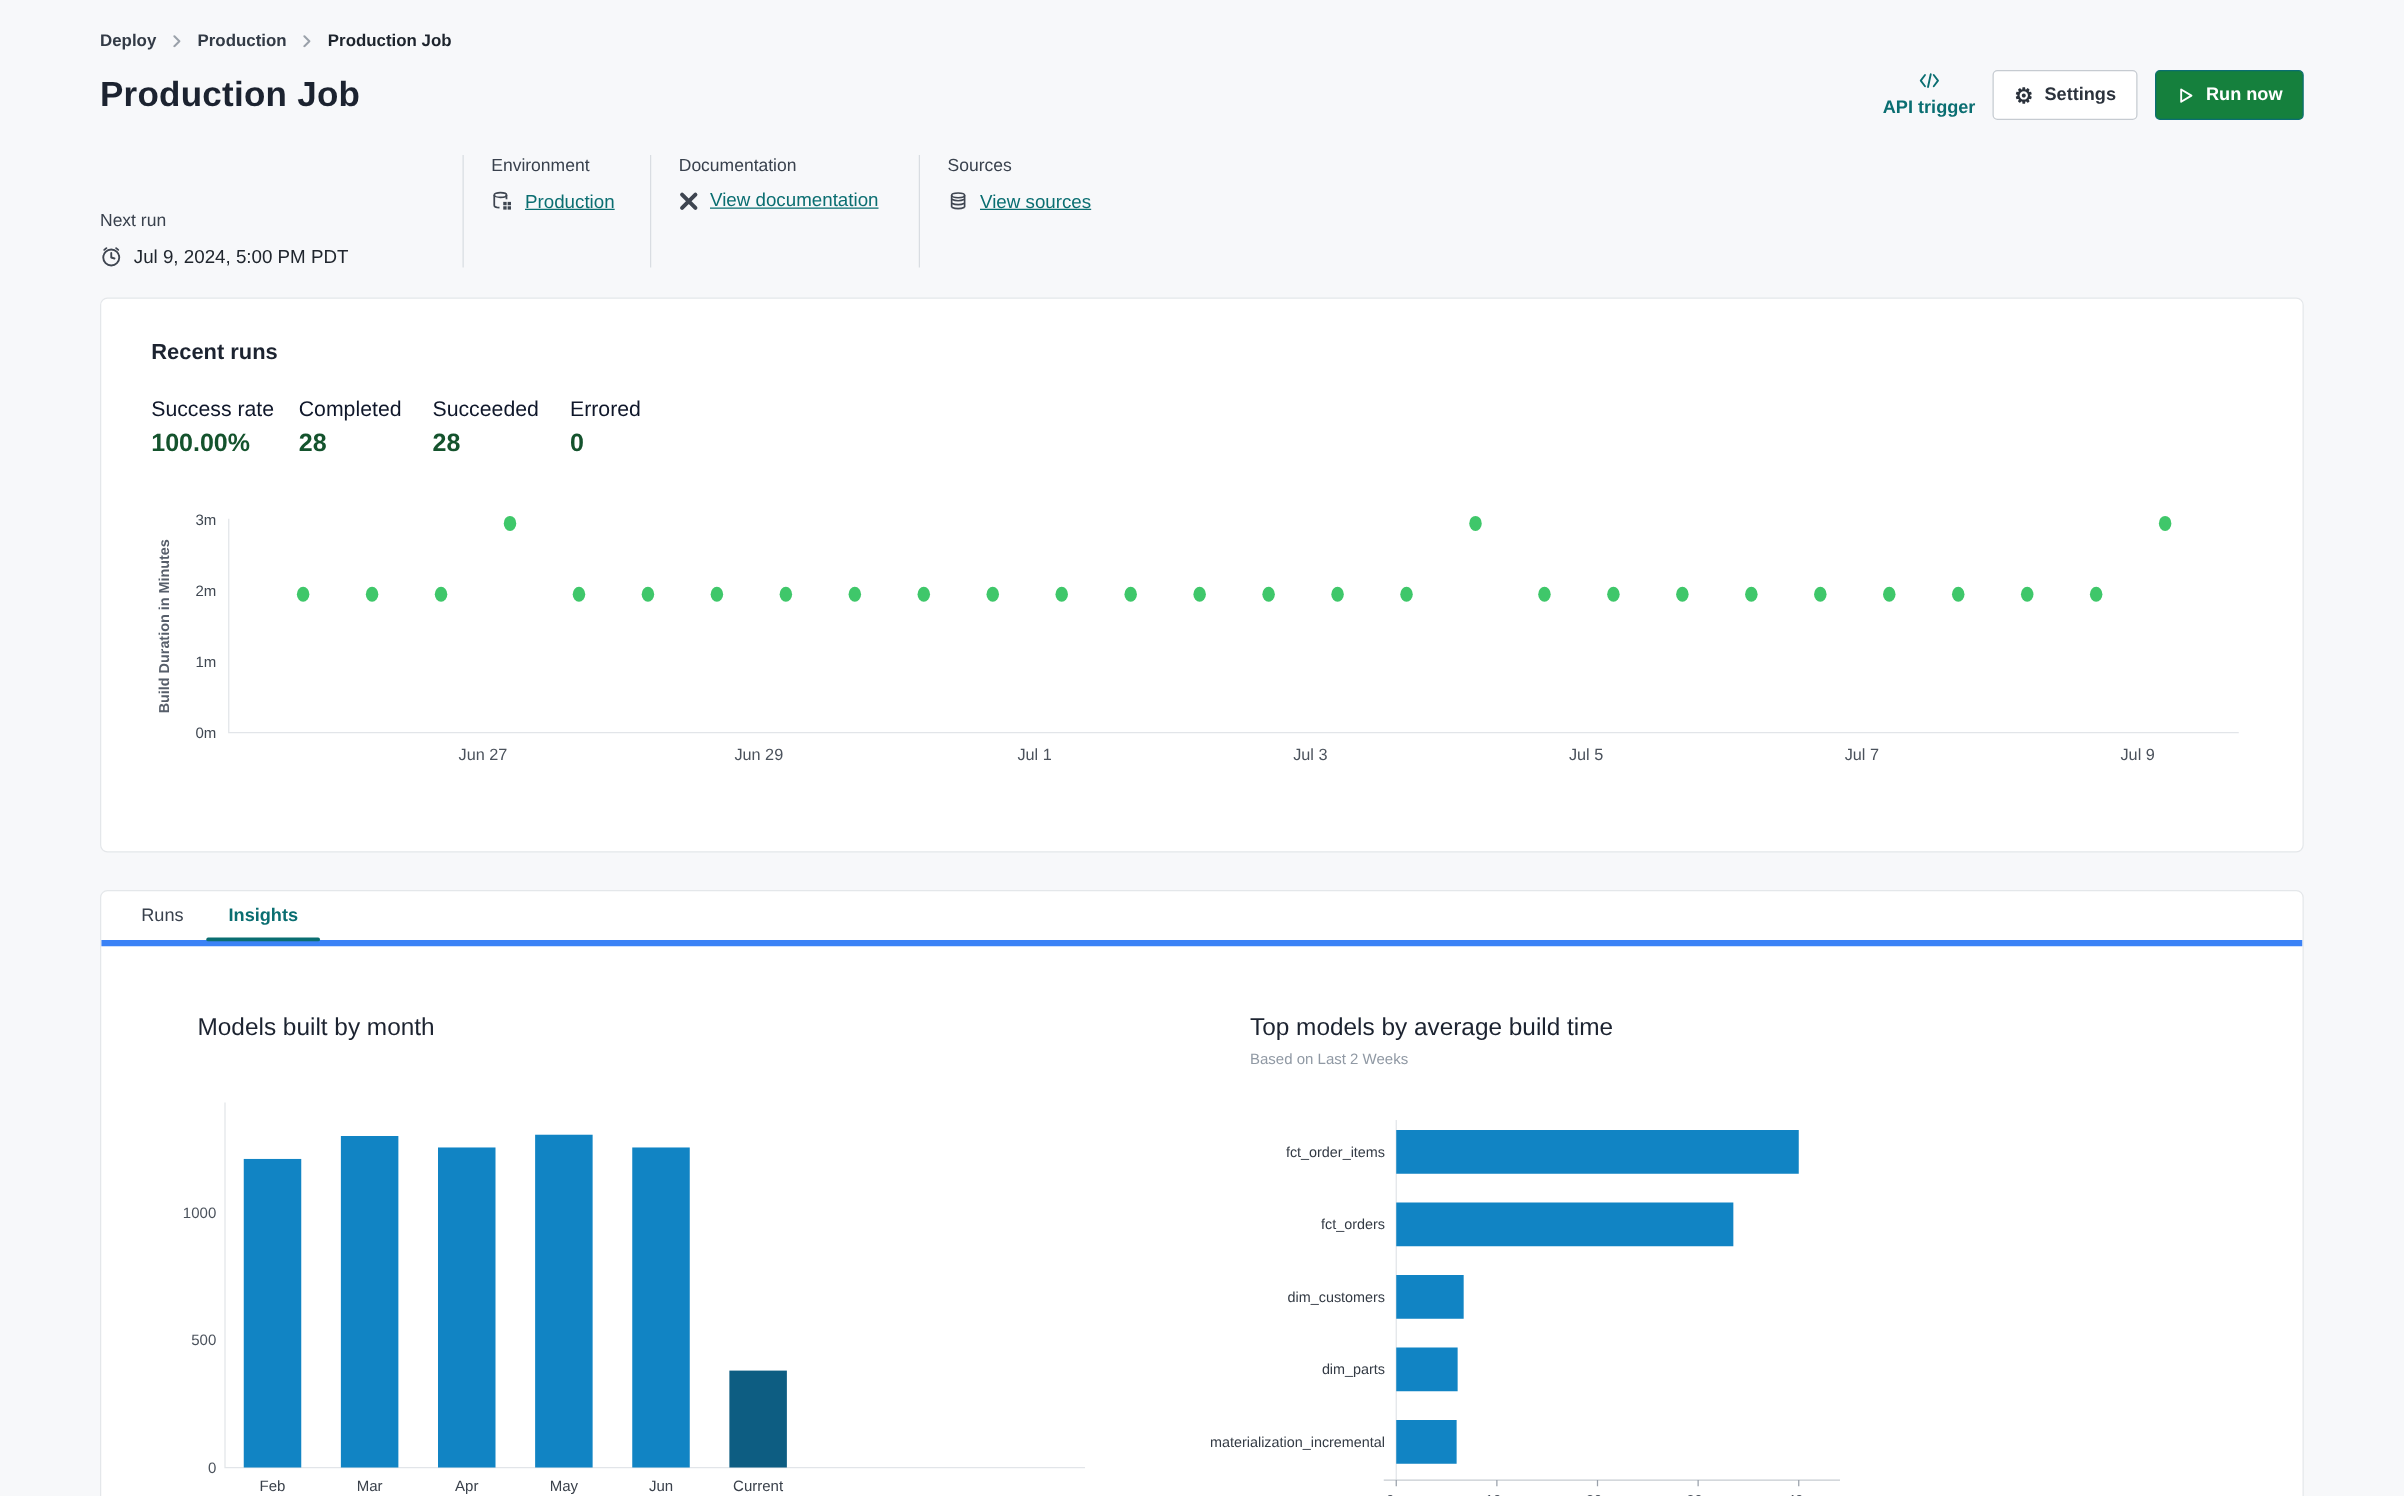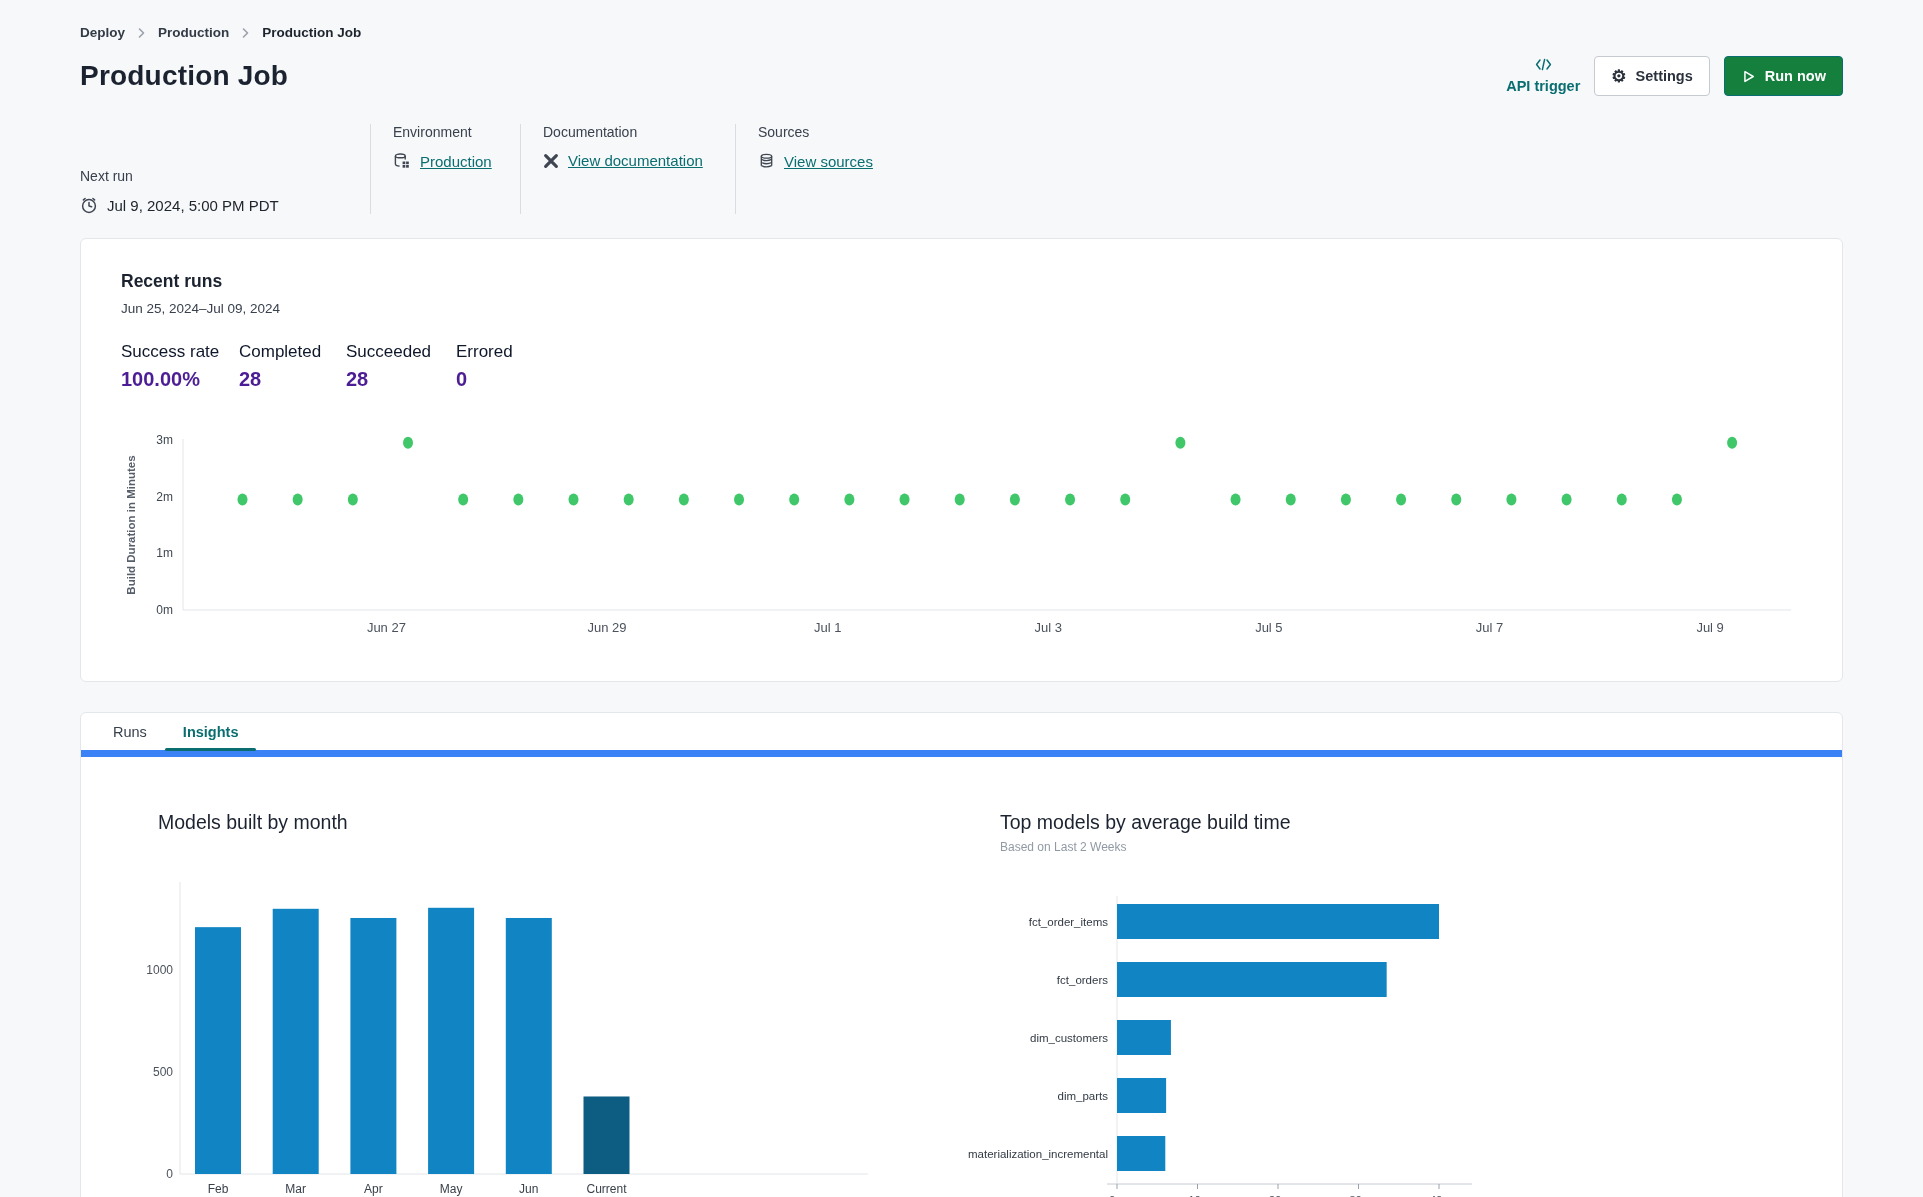--- a/index.html
+++ b/index.html
@@ -39,26 +39,26 @@
 
   
   .card { background:#ffffff; border:1px solid #e4e7ea; border-radius:6px; }
   .recent-runs-card { margin-top:24px; height:444px; padding:32px 40px 20px 40px; }
   .card-title { font-size:17.5px; font-weight:700; color:#1c2330; }
   .date-range { margin-top:9px; font-size:13.5px; color:#39414d; }
   .stats-row { display:flex; margin-top:26px; }
   .stat { margin-right:0; }
   .stat.s1{ width:118px; } .stat.s2{ width:107px; } .stat.s3{ width:110px; }
   .stat-label { font-size:17px; color:#0f172a; }
-  .stat-value { margin-top:6px; font-size:20px; font-weight:700; color:#4c1d95; }
+  .stat-value { margin-top:6px; font-size:20px; font-weight:700; color:#14532d; }
   .scatter-wrap { margin-top:38px; }
 
   
   .tabs-card { margin-top:30px; height:524px; overflow:hidden; padding:0; }
-  .tab-bar { display:flex; align-items:stretch; height:44px; border-bottom:7px solid #3b82f6; padding-left:14px; }
+  .tab-bar { display:flex; align-items:stretch; height:44px; border-bottom:5px solid #3b82f6; padding-left:14px; }
   .tab { position:relative; display:flex; align-items:center; padding:0 18px; font-size:14.5px; color:#39414d; cursor:pointer; }
   .tab.active { color:#0a6e71; font-weight:700; }
   .tab.active::after { content:""; position:absolute; left:0; right:0; bottom:-1px; height:3px; background:#0a6e71; border-radius:2px; }
   .tab-content { display:flex; padding:54px 0 0 77px; }
   .chart-col-left { width:842px; }
   .chart-title { font-size:19.5px; font-weight:400; color:#1c2330; }
   .chart-subtitle { margin-top:6px; font-size:12px; color:#9099a4; }
   #bar-chart { margin-top:40px; margin-left:-25px; }
   #hbar-chart { margin-top:42px; margin-left:-40px; }
   svg { display:block; }
@@ -163,21 +163,20 @@
             <path d="M3.5 14 Q9 16.6 14.5 14 M3.5 7.3 Q9 9.9 14.5 7.3 M3.5 10.6 Q9 13.2 14.5 10.6"></path>
           </svg>
         </span>
         <a>View sources</a>
       </div>
     </div>
   </div>
 
   <section class="card recent-runs-card">
     <h2 class="card-title">Recent runs</h2>
-    <div class="date-range">Jun 25, 2024–Jul 09, 2024</div>
     <div class="stats-row">
       <div class="stat s1">
         <div class="stat-label">Success rate</div>
         <div class="stat-value">100.00%</div>
       </div>
       <div class="stat s2">
         <div class="stat-label">Completed</div>
         <div class="stat-value">28</div>
       </div>
       <div class="stat s3">

